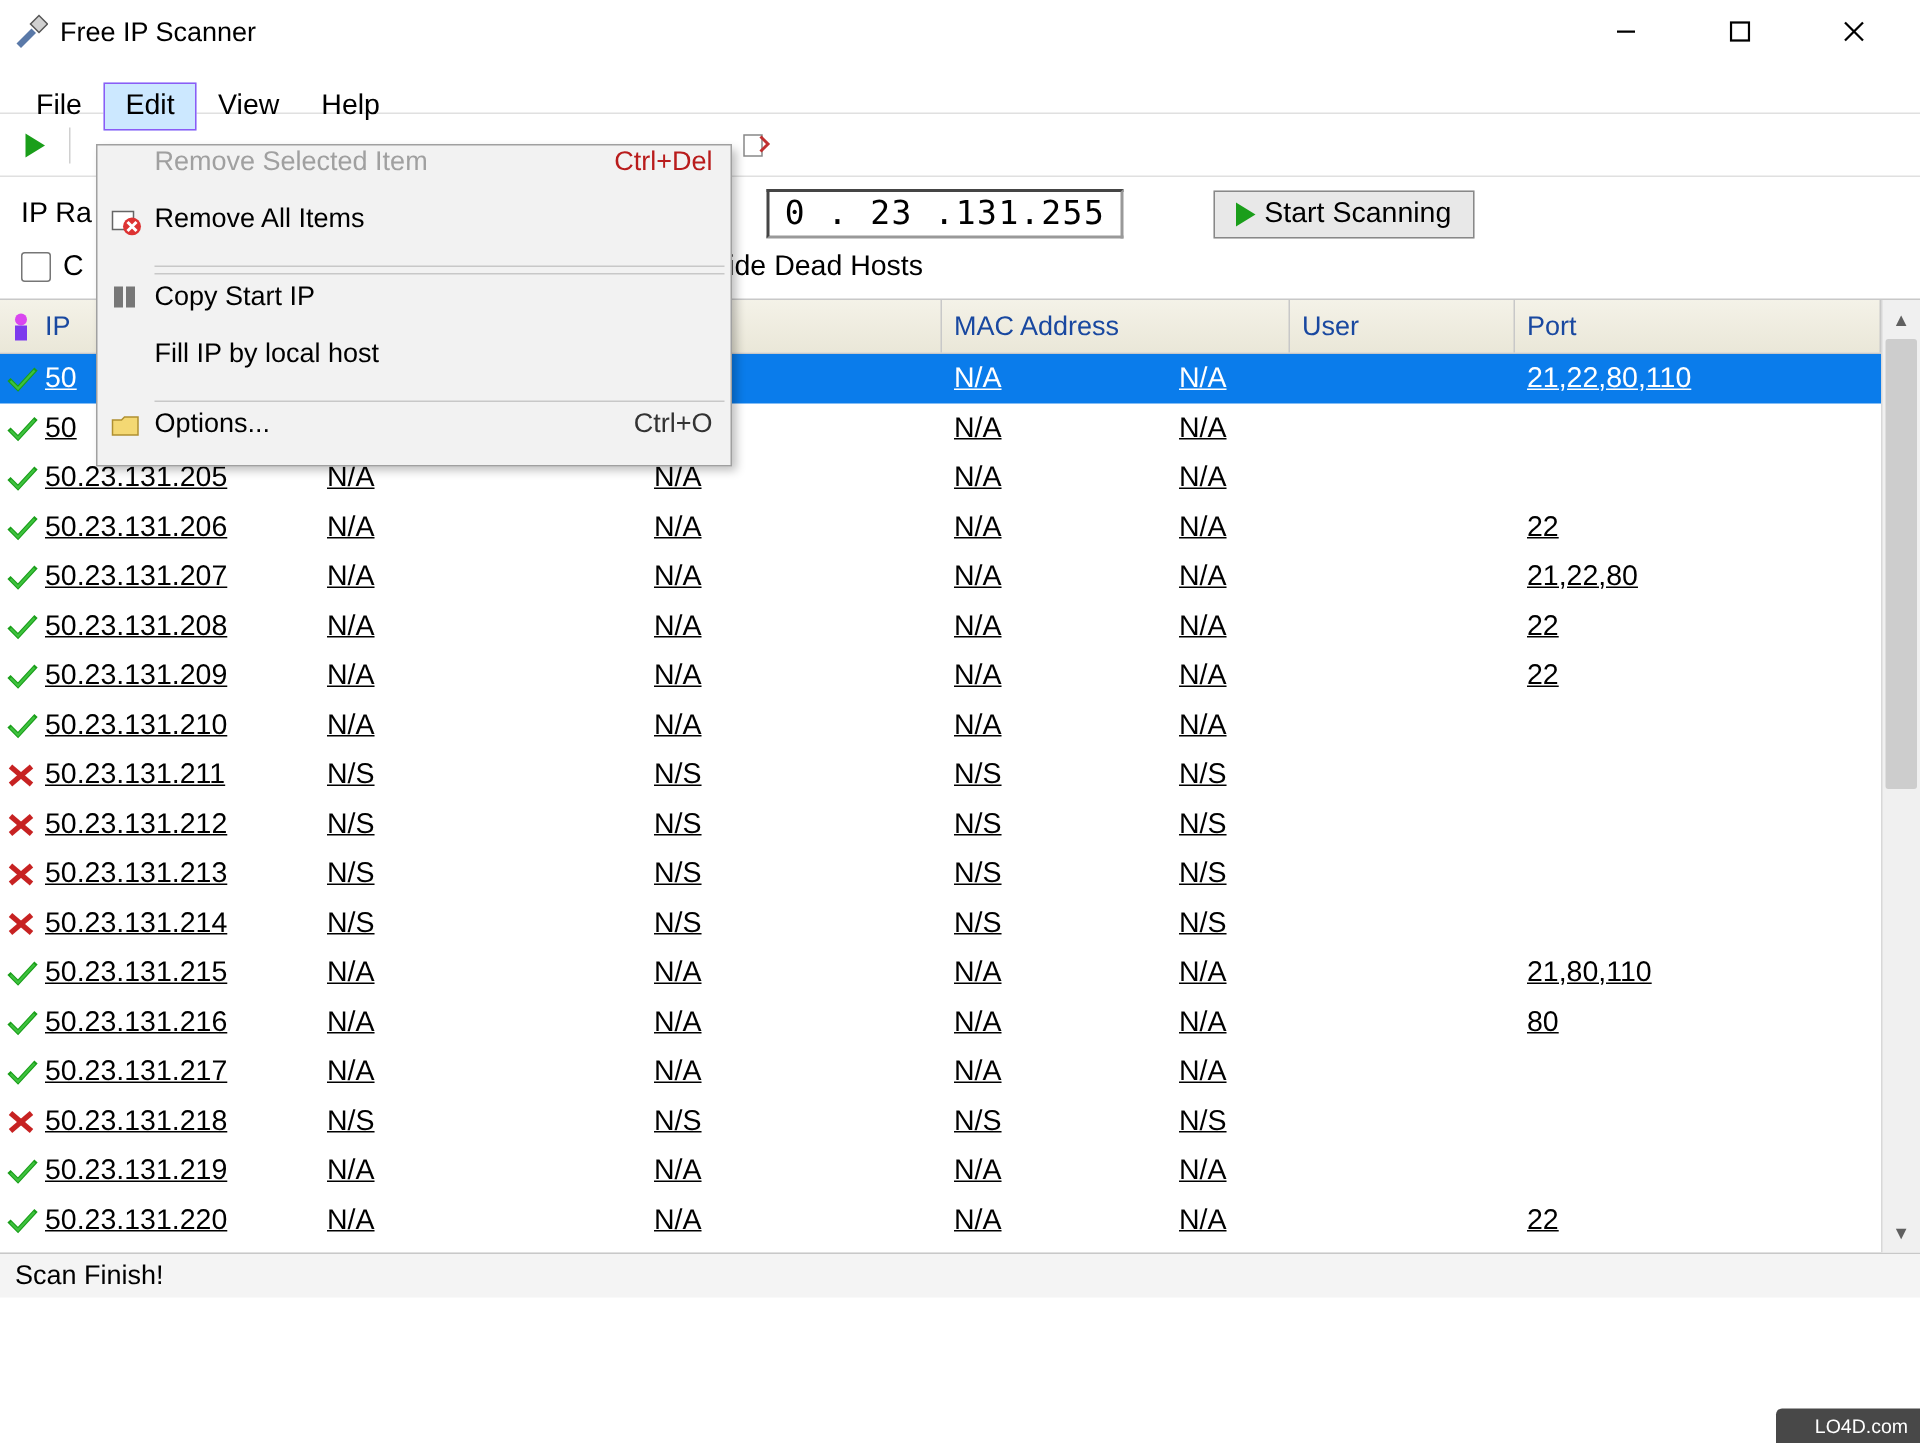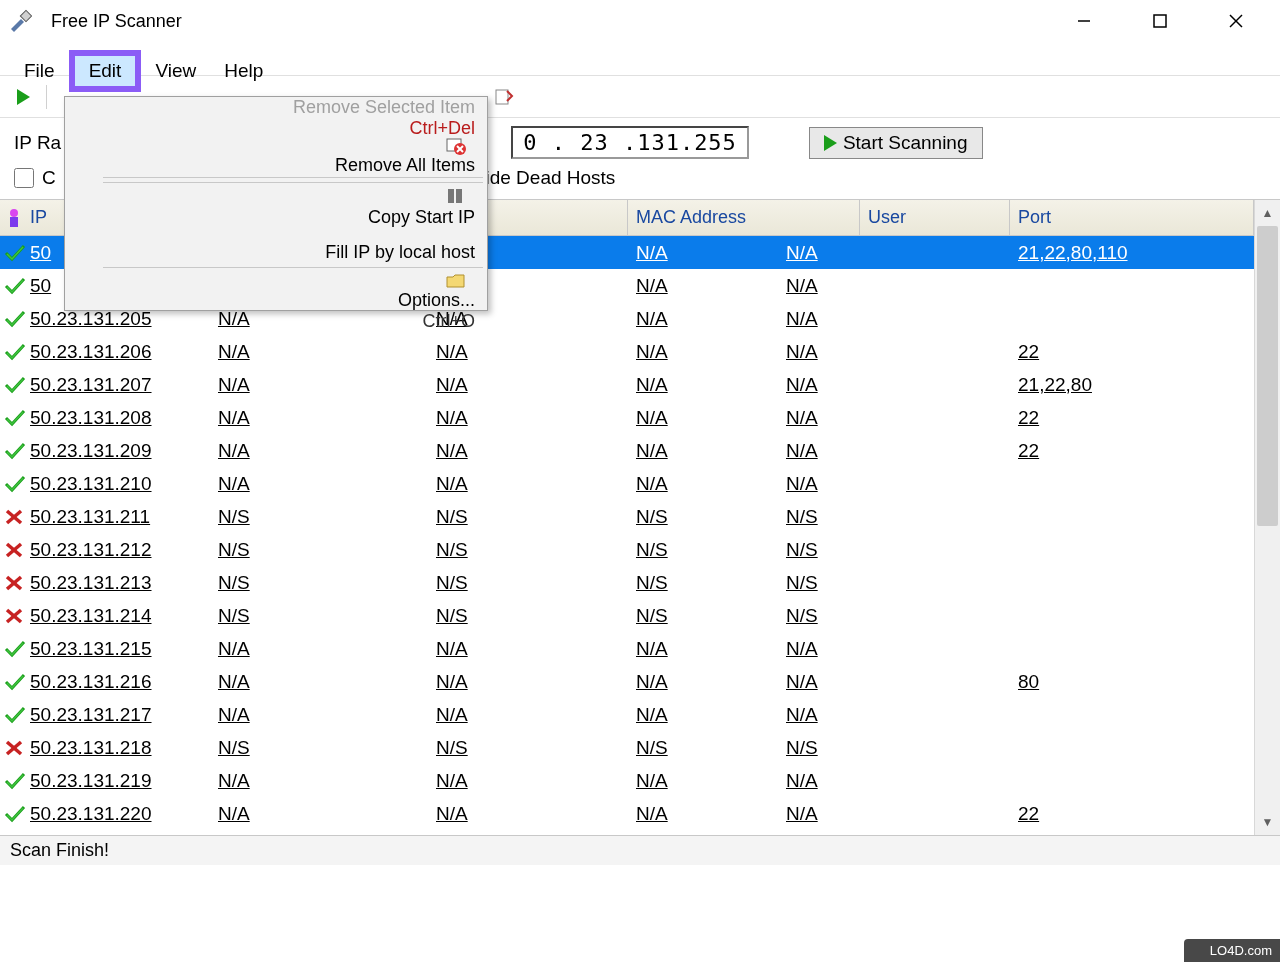--- a/index.html
+++ b/index.html
@@ -11,21 +11,20 @@
   height: 962px;
   overflow: hidden;
   position: relative;
 }
 .titlebar {
   height: 42px;
   display: flex;
   align-items: center;
   padding: 0 8px;
   background: #fff;
-  gap: 11px;
 }
 .titlebar .app-icon {
   width: 24px; height: 24px;
   margin-right: 8px;
 }
 .titlebar .title {
   font-size: 18px;
   flex: 1;
 }
 .win-controls {
@@ -48,21 +47,21 @@
   border-bottom: 1px solid #e0e0e0;
   font-size: 19px;
 }
 .menubar .menu-item {
   padding: 4px 14px;
   cursor: default;
   margin-top: 24px;
 }
 .menubar .menu-item.open {
   background: #cce8ff;
-  border: 6px solid #8b5cf6;
+  border: 1px solid #8b5cf6;
 }
 .toolbar {
   height: 42px;
   display: flex;
   align-items: center;
   padding: 0 10px;
   border-bottom: 1px solid #e0e0e0;
   gap: 4px;
 }
 .toolbar .tb-btn {
@@ -205,24 +204,23 @@
   top: 96px;
   width: 424px;
   background: #f2f2f2;
   border: 1px solid #a0a0a0;
   box-shadow: 3px 3px 6px rgba(0,0,0,0.25);
   z-index: 100;
   font-size: 18px;
 }
 .cm-item {
   display: flex;
-  align-items: flex-end;
+  align-items: flex-start;
   height: 38px;
   padding: 0 12px 0 4px;
-  flex-direction: column;
 }
 .cm-item.disabled { color: #a0a0a0; }
 .cm-item .cm-icon { width: 30px; height: 24px; display: flex; align-items: center; justify-content: center; margin-right: 4px; }
 .cm-item .cm-label { flex: 1; }
 .cm-item .cm-accel { color: #333; }
 .cm-item.disabled .cm-accel { color: #b91c1c; }
 .cm-sep {
   height: 1px;
   background: #c8c8c8;
   margin: 4px 4px 4px 38px;
@@ -497,20 +495,21 @@
             <svg class="status-icon" viewBox="0 0 22 18">
               <path d="M2 9 L8 15 L20 2" fill="none" stroke="#1a9e1a" stroke-width="3"></path>
               <path d="M3 10 L8 15 L19 3" fill="none" stroke="#3ec23e" stroke-width="1.5"></path>
             </svg>
             <span>50.23.131.215</span>
           </div>
           <div class="td td-host">N/A</div>
           <div class="td td-wg">N/A</div>
           <div class="td td-user">N/A</div>
           <div class="td td-mac">N/A</div>
+          <div class="td td-port">21,80,110</div>
         </div>
         <div class="tr">
           <div class="td td-ip">
             <svg class="status-icon" viewBox="0 0 22 18">
               <path d="M2 9 L8 15 L20 2" fill="none" stroke="#1a9e1a" stroke-width="3"></path>
               <path d="M3 10 L8 15 L19 3" fill="none" stroke="#3ec23e" stroke-width="1.5"></path>
             </svg>
             <span>50.23.131.216</span>
           </div>
           <div class="td td-host">N/A</div>

